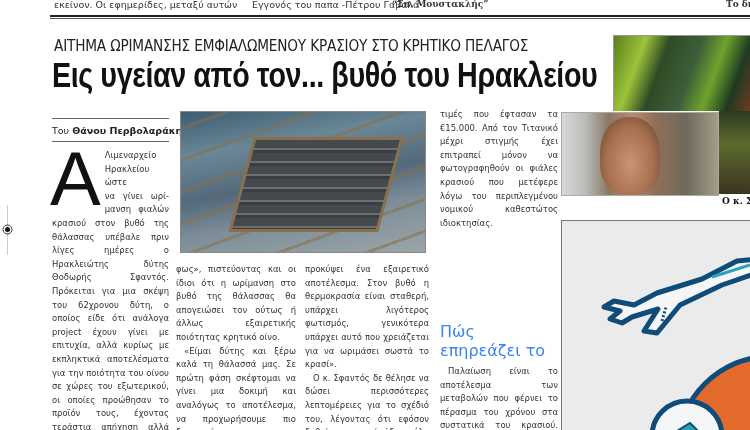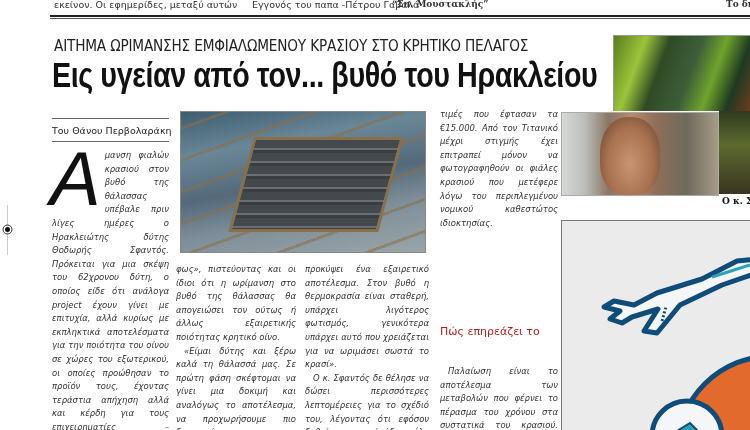--- a/index.html
+++ b/index.html
@@ -8,34 +8,34 @@
 
   .topline { position:absolute; top:0; left:0; width:750px; height:14px; font-size:9.5px; color:#333; white-space:nowrap;padding-left:19px; }
   .topline span { position:absolute; top:-1px; }
   .rule-double { position:absolute; top:15px; left:50px; width:700px; height:4px; border-top:2px solid #222; border-bottom:1px solid #555; }
 
   .kicker { position:absolute; top:36px; left:54px; font-family:"DejaVu Sans Condensed","DejaVu Sans", sans-serif; font-size:16.5px; letter-spacing:-0.2px; color:#222; white-space:nowrap; transform:scaleX(0.92); transform-origin:left; }
   .headline { position:absolute; top:55px; left:52px; font-family:"Liberation Sans", sans-serif; font-weight:bold; font-size:35px; color:#111; white-space:nowrap; transform:scaleX(0.82); transform-origin:left; letter-spacing:-0.5px; }
 
   .byline-box { position:absolute; top:118px; left:52px; width:117px; height:24px; border-top:1px solid #666; border-bottom:1px solid #666; }
   .byline { position:absolute; top:6px; left:0; font-size:9.5px; white-space:nowrap; }
-  .byline b { font-weight:normal; }
+  .byline b { font-weight:bold; }
 
-  .col { position:absolute; font-family:"DejaVu Sans Condensed","DejaVu Sans", sans-serif; font-size:9.4px; line-height:13.6px; color:#333; text-align:justify;font-style:italic; }
+  .col { position:absolute; font-family:"DejaVu Sans Condensed","DejaVu Sans", sans-serif; font-size:9.4px; line-height:13.6px; color:#333; text-align:justify; }
   .col p { margin:0; }
   .col p.indent { text-indent:8px; }
   .col1 { left:52px; top:148px; width:117px; }
   .col2 { left:176px; top:262px; width:120px; }
   .col3 { left:305px; top:262px; width:124px; }
   .col4 { left:440px; top:107px; width:118px; }
 
   .dropcap { float:left; font-family:"Liberation Sans", sans-serif; font-size:76px; line-height:58px; margin:2px 4px 0 -2px; color:#111; }
   .line-justify { display:block; text-align:justify; text-align-last:justify; }
 
-  .subhead { position:absolute; left:440px; top:322px; width:118px; font-size:11px; line-height:19px; color:#b91c1c; }
+  .subhead { position:absolute; left:440px; top:322px; width:118px; font-size:16px; line-height:19px; color:#3b82f6; }
   .subhead-line2 { border-bottom:1px solid #555; display:block; }
 
   .photo-bottles { position:absolute; left:180px; top:111px; width:246px; height:142px; border:1px solid #888;
     background:
       repeating-linear-gradient(160deg, transparent 0 14px, rgba(140,110,70,.55) 14px 17px, transparent 17px 30px),
       linear-gradient(170deg, #3d5d70 0%, #6a8797 25%, #54697a 50%, #7d8e99 70%, #9aa5a8 100%); }
   .bottle-tray { position:absolute; left:60px; top:25px; width:150px; height:95px; transform:skewX(-15deg);
     background: repeating-linear-gradient(180deg, #44494e 0 8px, #6b6f73 8px 10px, #3a3e42 10px 13px); border:3px solid #8a7049; }
 
   .photo-green { position:absolute; left:613px; top:35px; width:137px; height:76px; border-top:1px solid #999; border-left:1px solid #999;
@@ -72,20 +72,23 @@
 <div class="headline">Εις υγείαν από τον... βυθό του Ηρακλείου</div>
 
 <div class="byline-box">
   <div class="byline">
     <span>Του </span><b>Θάνου Περβολαράκη</b>
   </div>
 </div>
 
 <div class="col col1">
   <span class="dropcap">Α</span>
+  <span class="line-justify">Λιμεναρχείο</span>
+  <span class="line-justify">Ηρακλείου ώστε</span>
+  <span class="line-justify">να γίνει ωρί-</span>
   <p>μανση φιαλών κρασιού στον βυθό της θάλασσας υπέβαλε πριν λίγες ημέρες ο Ηρακλειώτης δύτης Θοδωρής Σφαντός. Πρόκειται για μια σκέψη του 62χρονου δύτη, ο οποίος είδε ότι ανάλογα project έχουν γίνει με επιτυχία, αλλά κυρίως με εκπληκτικά αποτελέσματα για την ποιότητα του οίνου σε χώρες του εξωτερικού, οι οποίες προώθησαν το προϊόν τους, έχοντας τεράστια απήχηση αλλά και κέρδη για τους επιχειρηματίες – οινοπαραγωγούς που τόλμησαν κάτι τέτοιο.</p>
 
 </div>
 
 <div class="photo-bottles">
   <div class="bottle-tray"></div>
 </div>
 
 <div class="col col2">
   <p>φως», πιστεύοντας και οι ίδιοι ότι η ωρίμανση στο βυθό της θάλασσας θα απογειώσει τον ούτως ή άλλως εξαιρετικής ποιότητας κρητικό οίνο.</p>

